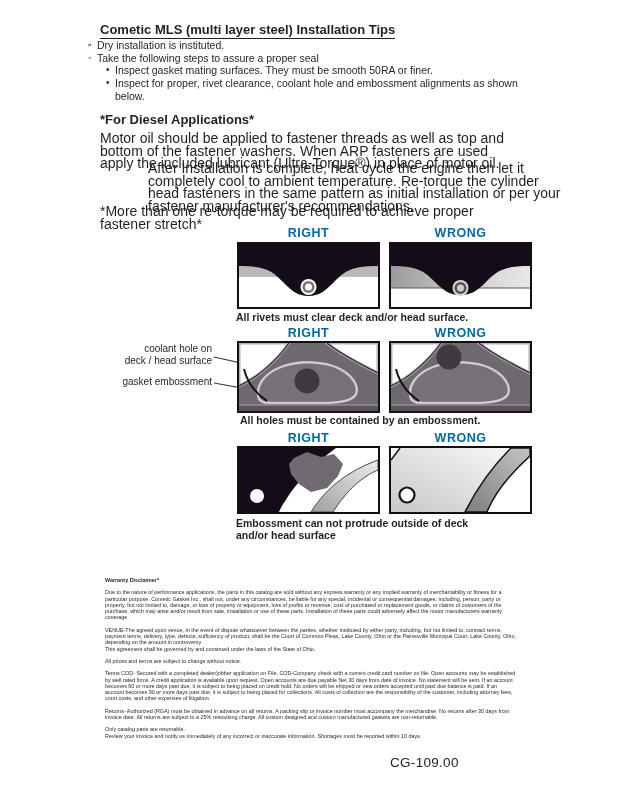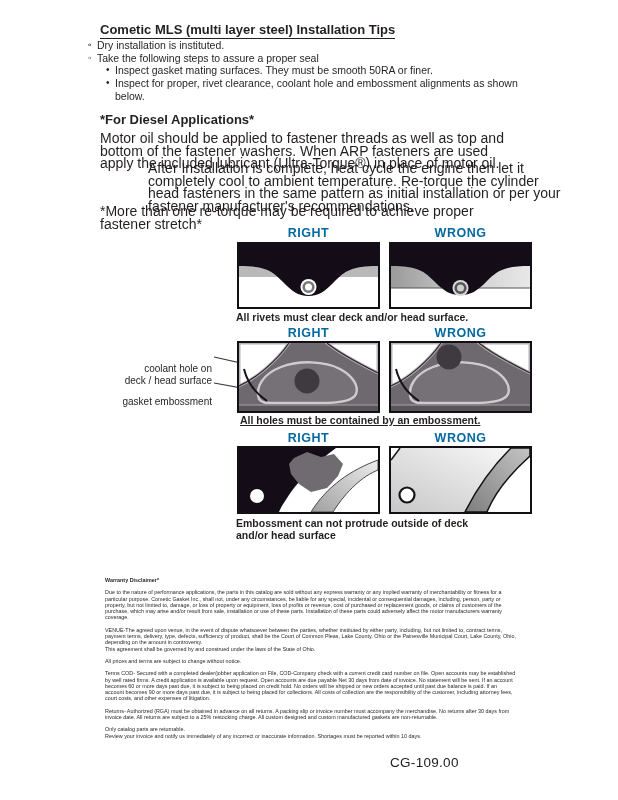--- a/index.html
+++ b/index.html
@@ -19,23 +19,23 @@
   .para{left:100px;width:422px;font-size:14px;line-height:12.6px;}
   #diesel-p1{top:132px;}
   #diesel-p2{top:162px;margin-left:48px;}
   #diesel-note{top:205px;}
   
   .figlab{width:143px;text-align:center;font-size:12.5px;font-weight:bold;
           letter-spacing:.5px;color:#0369a1;}
   .figbox{width:143px;box-sizing:border-box;border:2px solid #131015;background:#fff;line-height:0;}
   .h1r{height:67px;} .h2r{height:72px;} .h3r{height:68px;}
   .figcap{font-size:10.5px;font-weight:bold;line-height:12px;}
-  .ptlabel{font-size:10px;line-height:11.5px;text-align:right;color:#231f20;margin-top:20px;}
+  .ptlabel{font-size:10px;line-height:11.5px;text-align:right;color:#231f20;}
   #cap1{left:236px;top:311px;}
-  #cap2{left:240px;top:414px;text-decoration:underline;}
+  #cap2{left:240px;top:414px;}
   #cap3{left:236px;top:517px;width:310px;}
   #legal{left:105px;top:577px;width:412px;font-size:5.4px;line-height:6.3px;color:#2c282c;}
   #legal .lh{font-weight:bold;margin-bottom:6px;}
   #legal .lp{margin-bottom:6px;}
   #footer-code{left:390px;top:755px;font-size:13.5px;letter-spacing:.3px;color:#242024;}
   svg{display:block;}
 </style>
 </head>
 <body>
 

